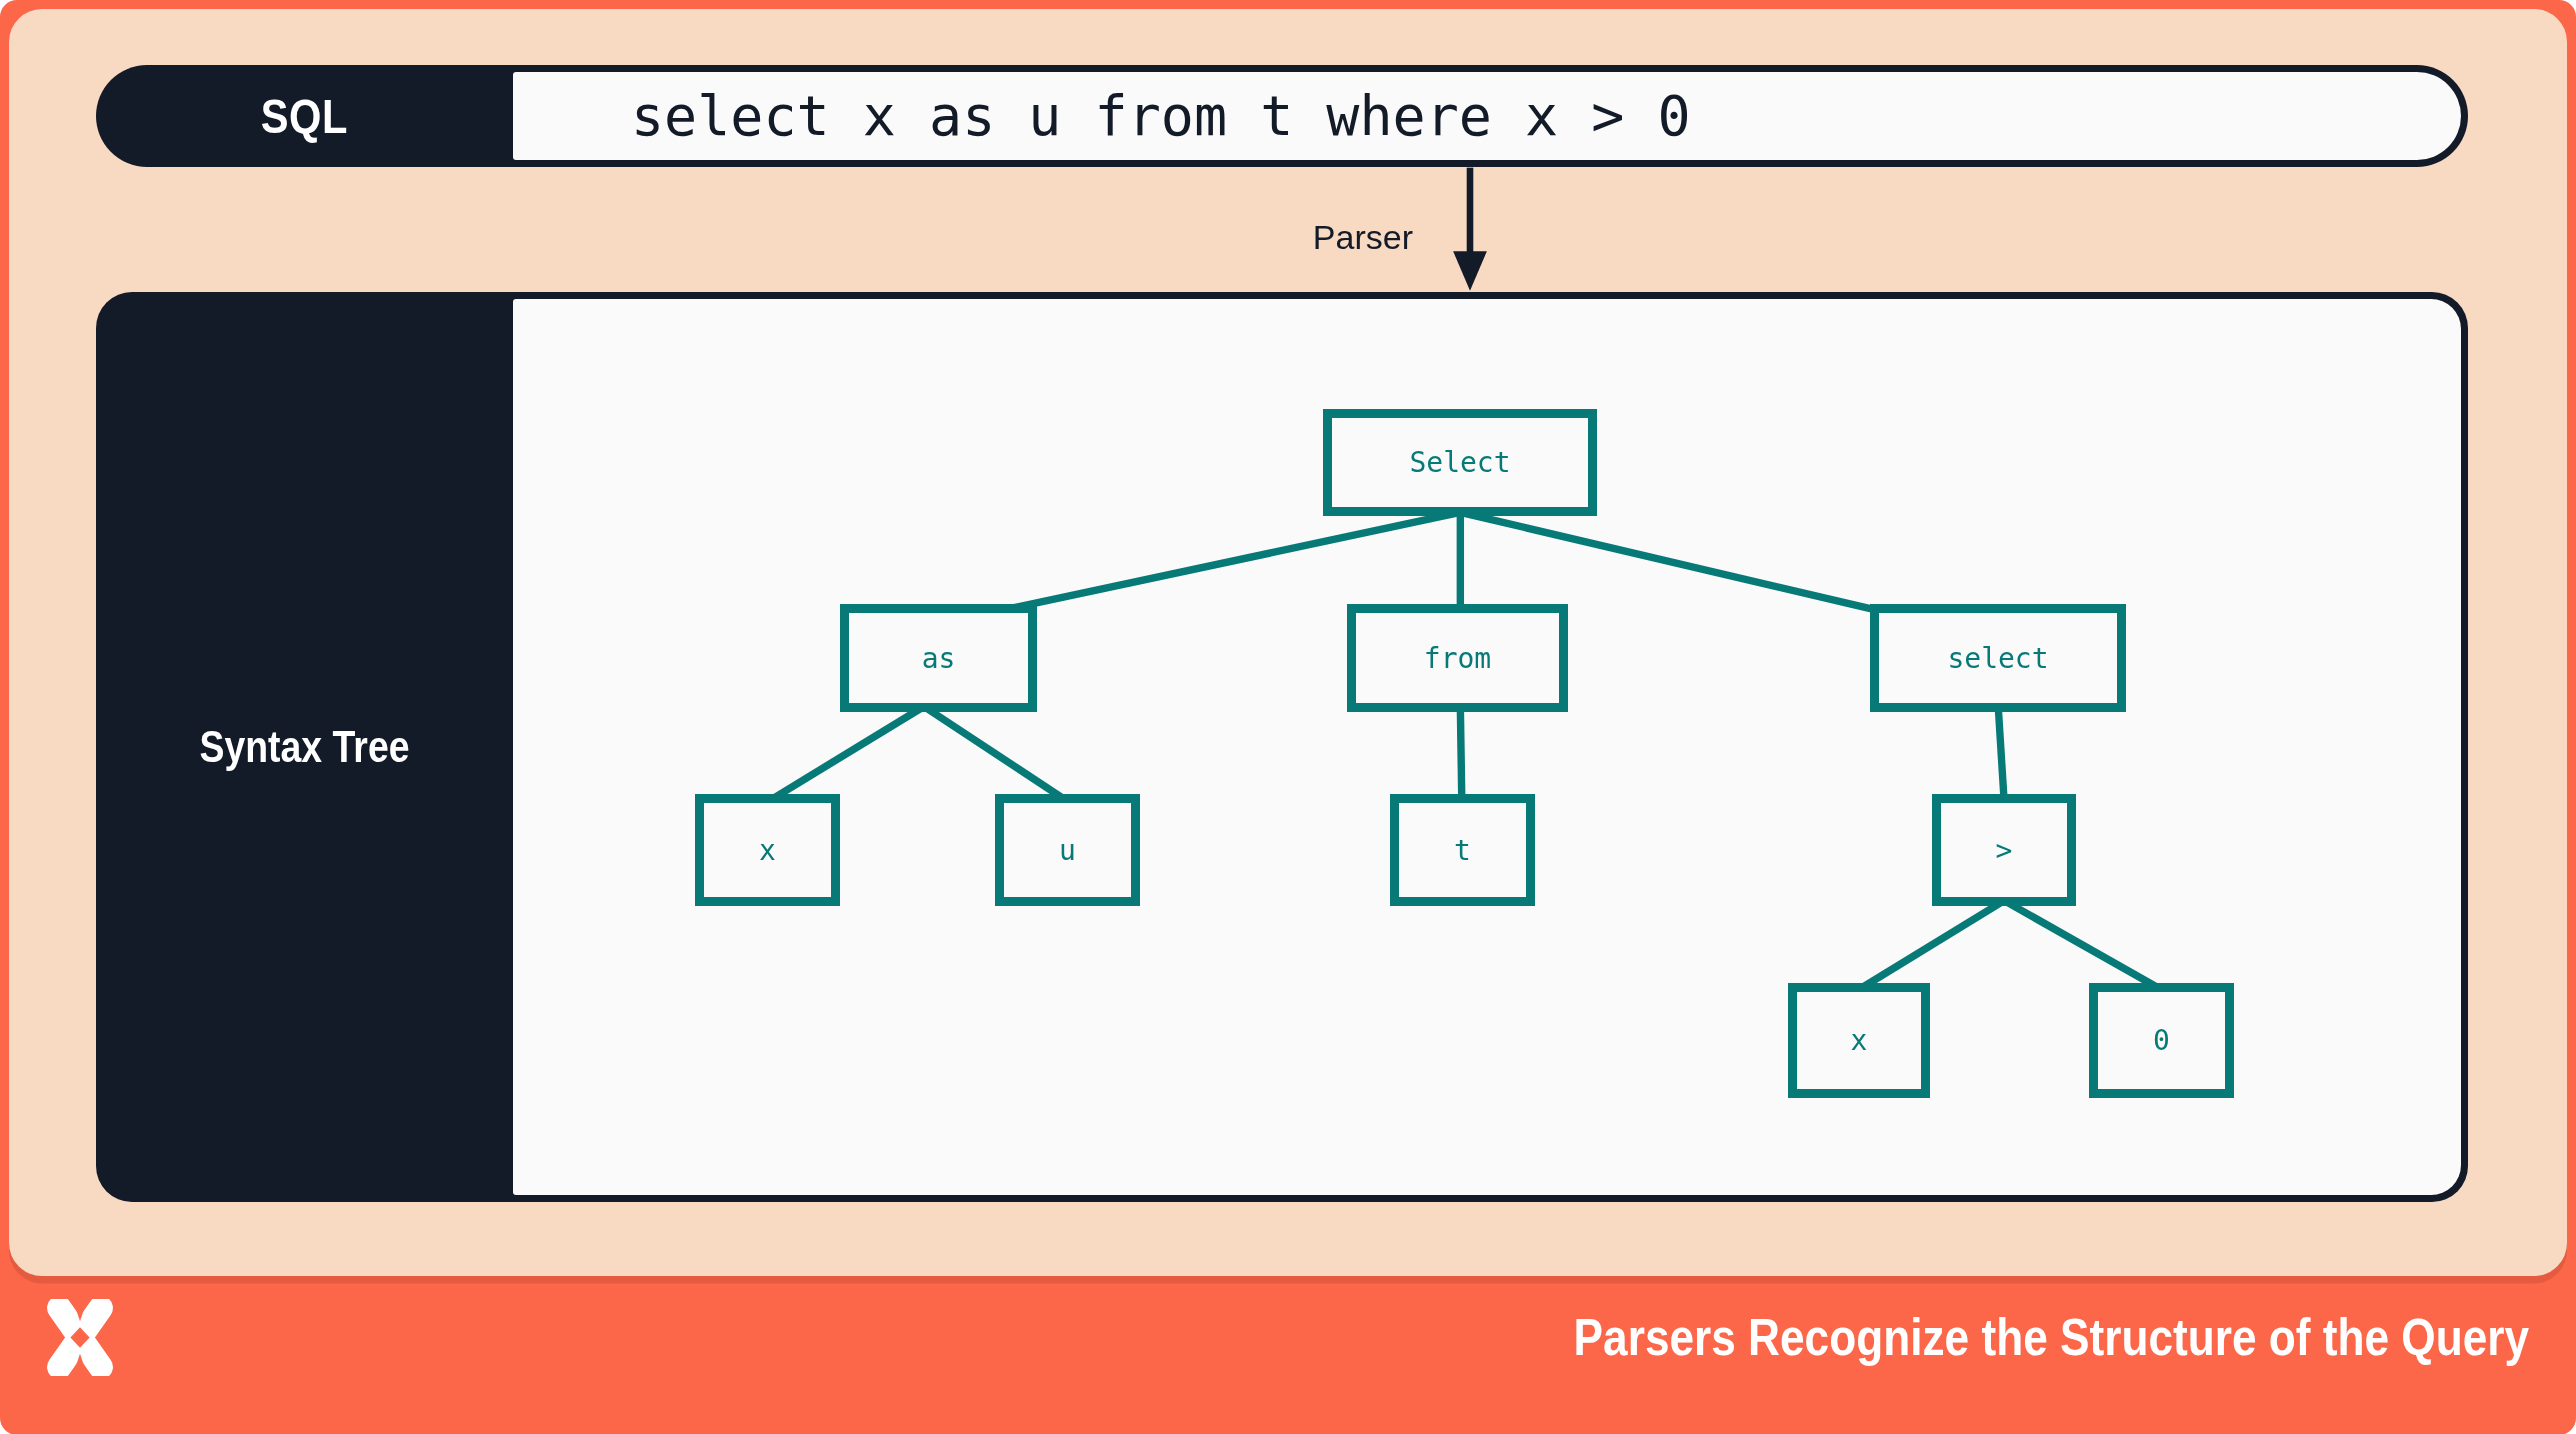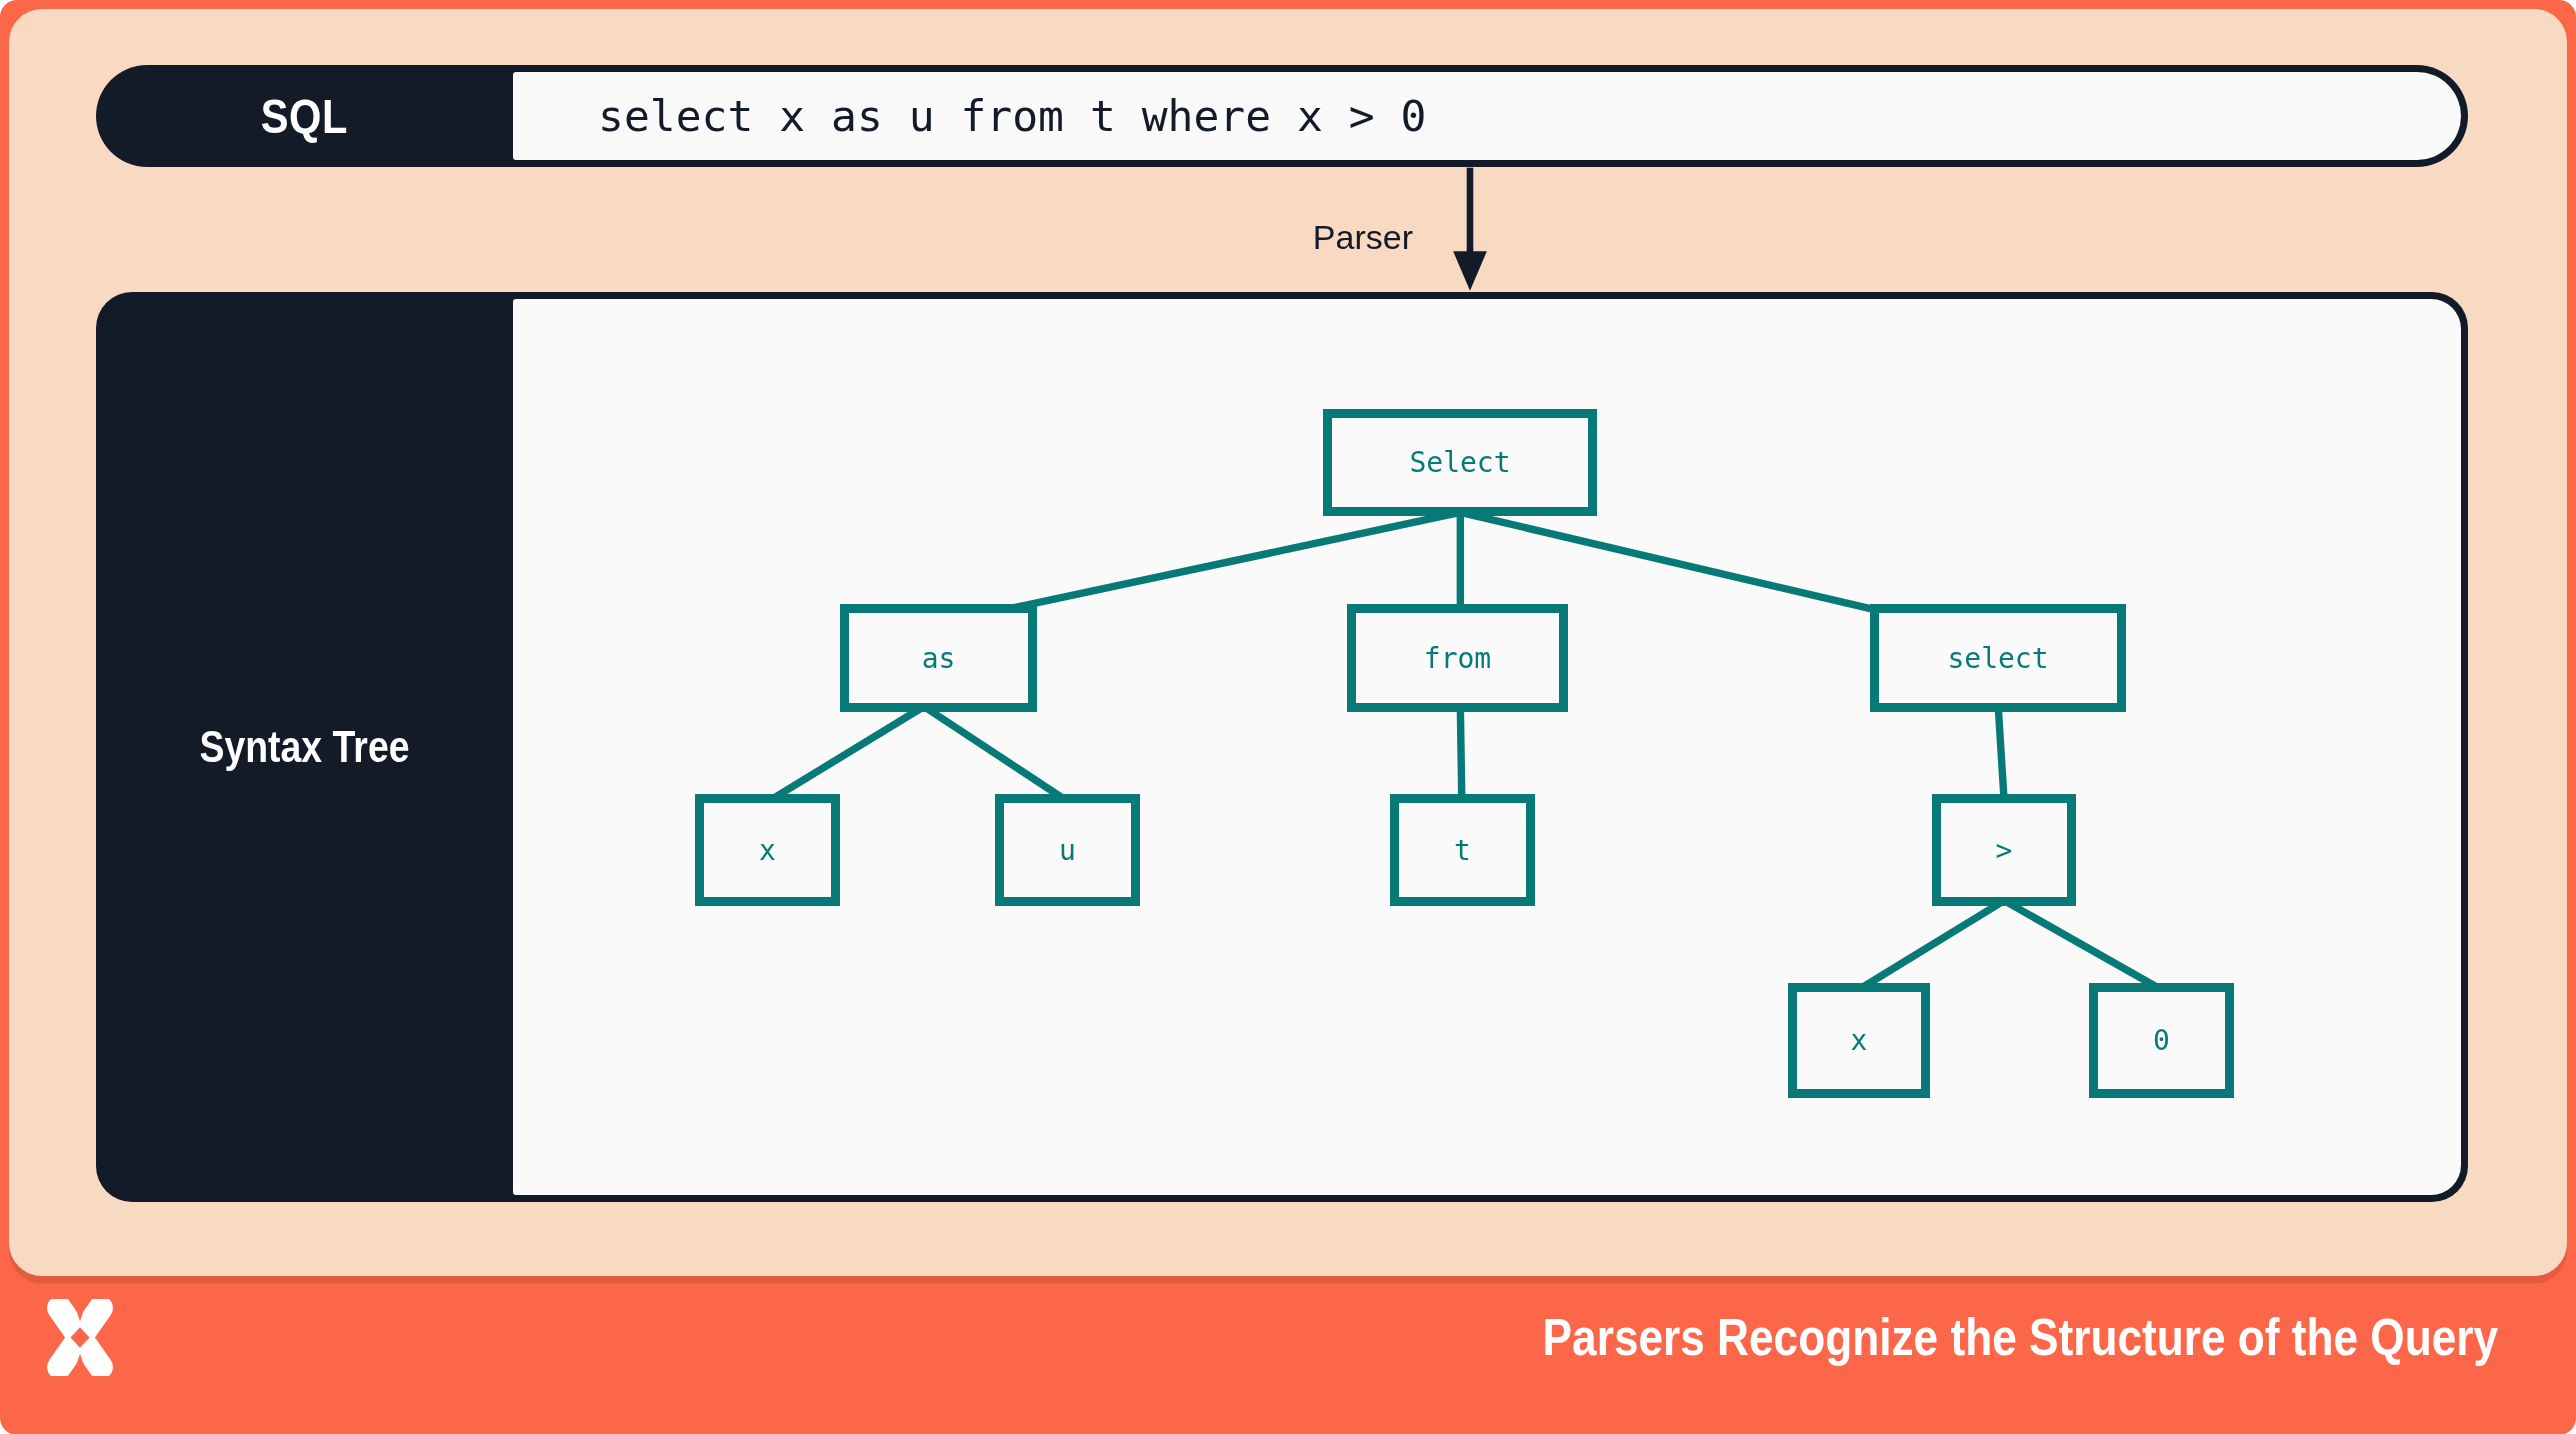--- a/index.html
+++ b/index.html
@@ -11,21 +11,21 @@
   .panel{position:absolute;left:9px;top:9px;right:9px;bottom:159px;background:var(--peach);
          border-radius:33px;box-shadow:0 7.4px 0 rgba(120,40,20,0.18);}
 
   
   .sql-bar{position:absolute;left:96px;top:65px;width:2372px;height:102px;background:var(--navy);
            border-radius:51px;display:flex;overflow:hidden;}
   .sql-label-zone{width:417px;display:flex;align-items:center;justify-content:center;flex:none;}
   .sql-label{color:#fff;font-size:49px;font-weight:700;transform:scaleX(0.85);letter-spacing:0.7px;}
   .sql-query-zone{flex:1;margin:7.4px 7.4px 7.4px 0;background:var(--paper);
                   border-radius:3px 44px 44px 3px;display:flex;align-items:center;padding-left:85px;box-sizing:border-box;}
-  .sql-query{font-family:"DejaVu Sans Mono",monospace;font-size:43px;color:var(--navy);white-space:pre;}
+  .sql-query{font-family:"DejaVu Sans Mono",monospace;font-size:55px;color:var(--navy);white-space:pre;margin-left:33px;}
 
   
   .parser-label{position:absolute;left:1154px;top:218px;width:259px;text-align:right;
                 font-family:Liberation Sans, sans-serif;font-size:34px;color:var(--navy);}
   .parser-arrow{position:absolute;left:1448px;top:167px;width:44px;height:126px;}
 
   
   .tree-box{position:absolute;left:96px;top:292px;width:2372px;height:910px;background:var(--navy);
             border-radius:36px;display:flex;overflow:hidden;}
   .tree-label-zone{width:417px;flex:none;display:flex;align-items:center;justify-content:center;}
@@ -43,21 +43,21 @@
   .n-where {left:1357px;top:305px;width:256px;height:108px;}
   .n-x1    {left:182px; top:495px;width:145px;height:112px;}
   .n-u     {left:482px; top:495px;width:145px;height:112px;}
   .n-t     {left:877px;top:495px;width:145px;height:112px;}
   .n-gt    {left:1419px;top:495px;width:144px;height:112px;}
   .n-x2    {left:1275px;top:684px;width:142px;height:115px;}
   .n-zero  {left:1576px;top:684px;width:145px;height:115px;}
 
   
   .footer{position:absolute;left:0;right:0;bottom:0;height:196px;display:flex;align-items:center;
-          justify-content:space-between;padding:0 78px 0 43px;box-sizing:border-box;}
+          justify-content:space-between;padding:0 47px 0 43px;box-sizing:border-box;}
   .logo{width:74px;height:77px;flex:none;}
   .footer-title{color:#fff;font-size:52px;font-weight:700;transform:scaleX(0.85);
                 transform-origin:right center;white-space:nowrap;}
 </style>
 </head>
 <body>
 
 <div class="canvas">
   <div class="panel"></div>
 

